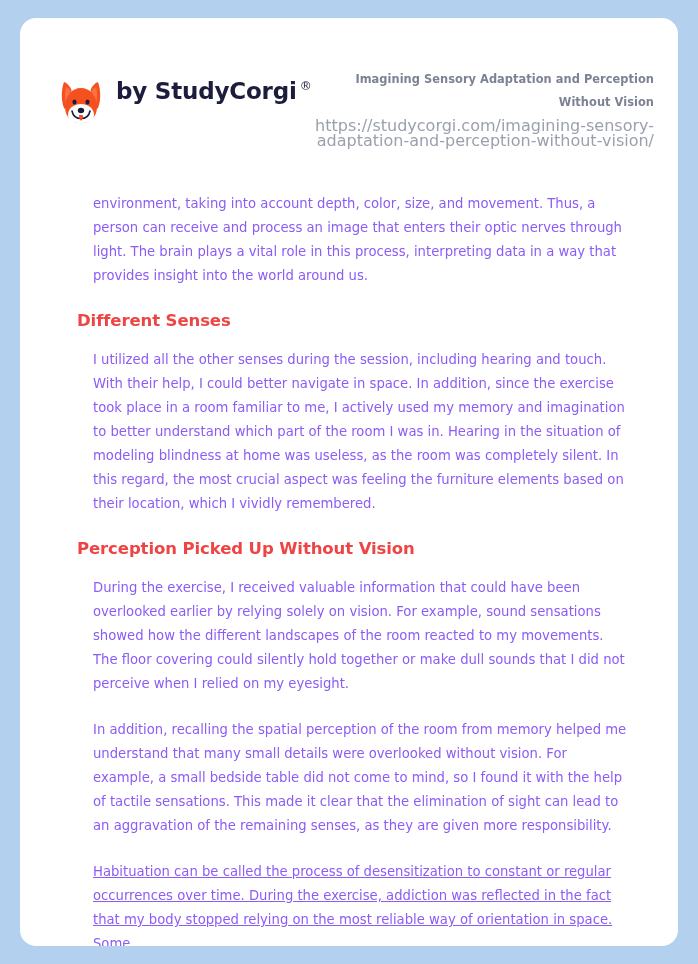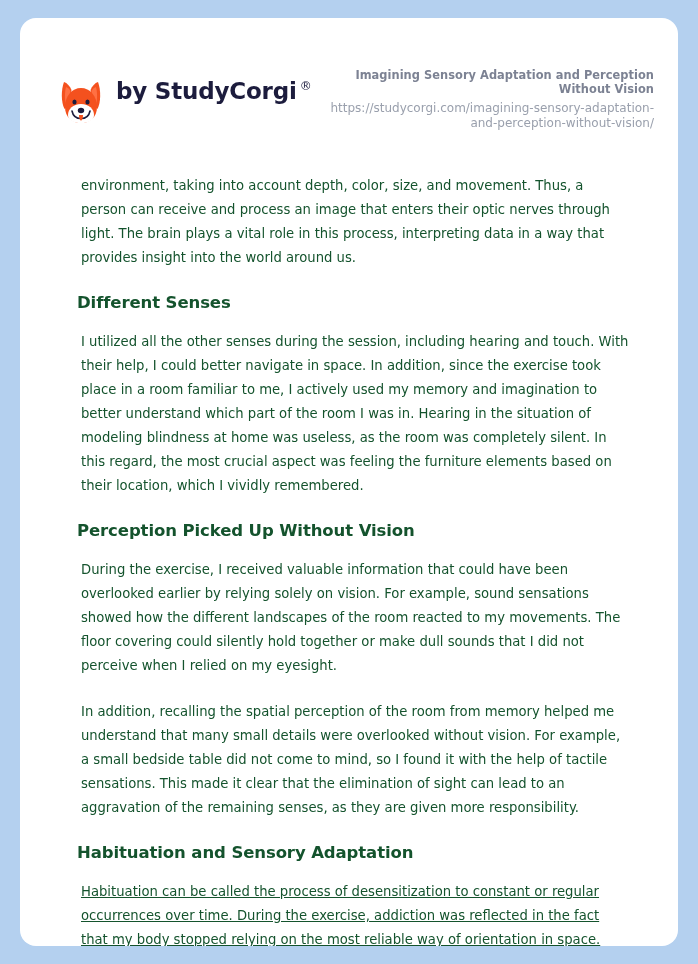--- a/index.html
+++ b/index.html
@@ -69,56 +69,56 @@
   .header-meta {
     flex: 0 1 340px;
     text-align: right;
     padding-top: 4px;
   }
 
   .header-title {
     font-size: 11.4px;
     font-weight: bold;
     color: #7c8293;
-    line-height: 14px;
+    line-height: 23px;
     letter-spacing: 0.05px;
   }
 
   .header-url {
-    font-size: 12px;
+    font-size: 16px;
     font-weight: normal;
     color: #9aa0ad;
     line-height: 14.5px;
     margin-top: 5px;
     word-break: break-word;
   }
 
   
   .doc-body {
     padding: 0 48px 0 57px;
     margin-top: 44px;
   }
 
   .para {
     font-size: 13.2px;
     line-height: 24px;
-    color: #14532d;
-    margin: 0 0 22px 4px;
+    color: #8b5cf6;
+    margin: 0 0 22px 16px;
     text-align: left;
   }
 
   .para.tight {
     margin-bottom: 0;
     text-decoration: underline;
   }
 
   .section-head {
     font-size: 16.5px;
     font-weight: bold;
-    color: #14532d;
+    color: #ef4444;
     line-height: 22px;
     margin: 18px 0 16px 0;
     letter-spacing: -0.1px;
   }
 </style>
 </head>
 <body>
 
 <div class="page-card">
 
@@ -163,18 +163,17 @@
 
     <p class="para">environment, taking into account depth, color, size, and movement. Thus, a person can receive and process an image that enters their optic nerves through light. The brain plays a vital role in this process, interpreting data in a way that provides insight into the world around us.</p>
 
     <h2 class="section-head">Different Senses</h2>
     <p class="para">I utilized all the other senses during the session, including hearing and touch. With their help, I could better navigate in space. In addition, since the exercise took place in a room familiar to me, I actively used my memory and imagination to better understand which part of the room I was in. Hearing in the situation of modeling blindness at home was useless, as the room was completely silent. In this regard, the most crucial aspect was feeling the furniture elements based on their location, which I vividly remembered.</p>
 
     <h2 class="section-head">Perception Picked Up Without Vision</h2>
     <p class="para">During the exercise, I received valuable information that could have been overlooked earlier by relying solely on vision. For example, sound sensations showed how the different landscapes of the room reacted to my movements. The floor covering could silently hold together or make dull sounds that I did not perceive when I relied on my eyesight.</p>
     <p class="para">In addition, recalling the spatial perception of the room from memory helped me understand that many small details were overlooked without vision. For example, a small bedside table did not come to mind, so I found it with the help of tactile sensations. This made it clear that the elimination of sight can lead to an aggravation of the remaining senses, as they are given more responsibility.</p>
 
-    <h2 class="section-head">Habituation and Sensory Adaptation</h2>
     <p class="para tight">Habituation can be called the process of desensitization to constant or regular occurrences over time. During the exercise, addiction was reflected in the fact that my body stopped relying on the most reliable way of orientation in space. Some</p>
 
   </div>
 
 </div>
 
 </body></html>

